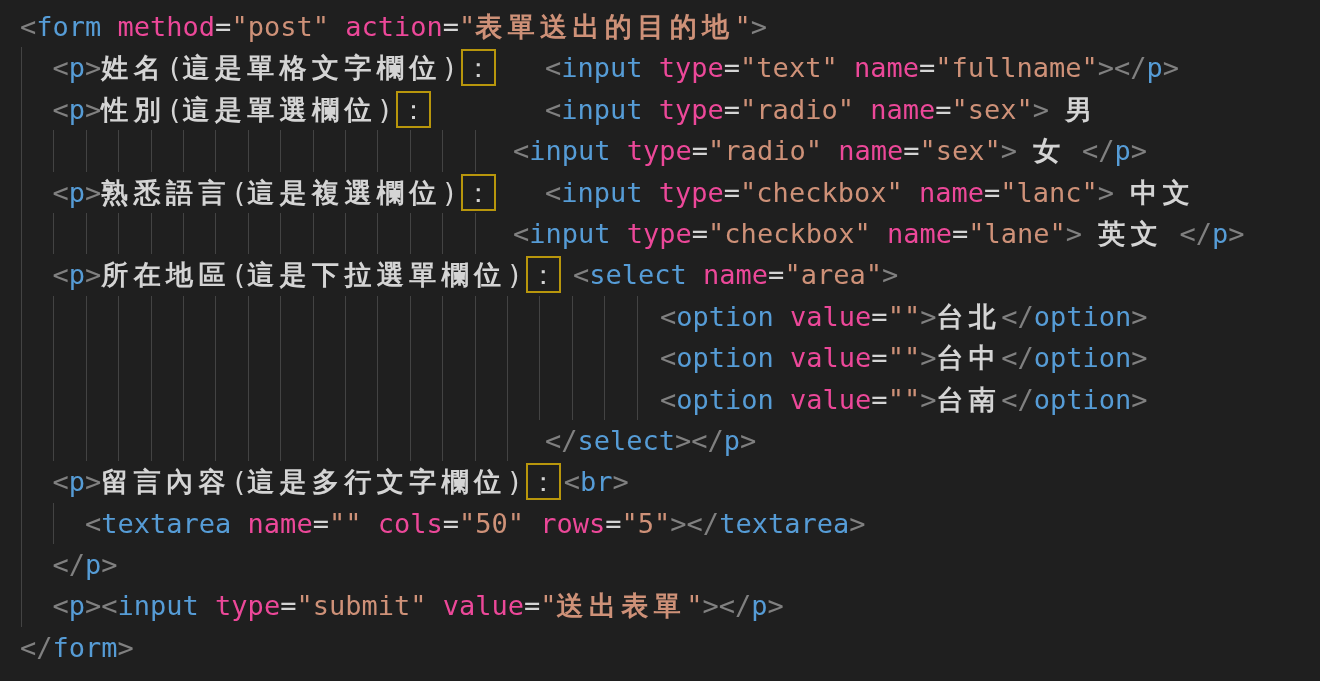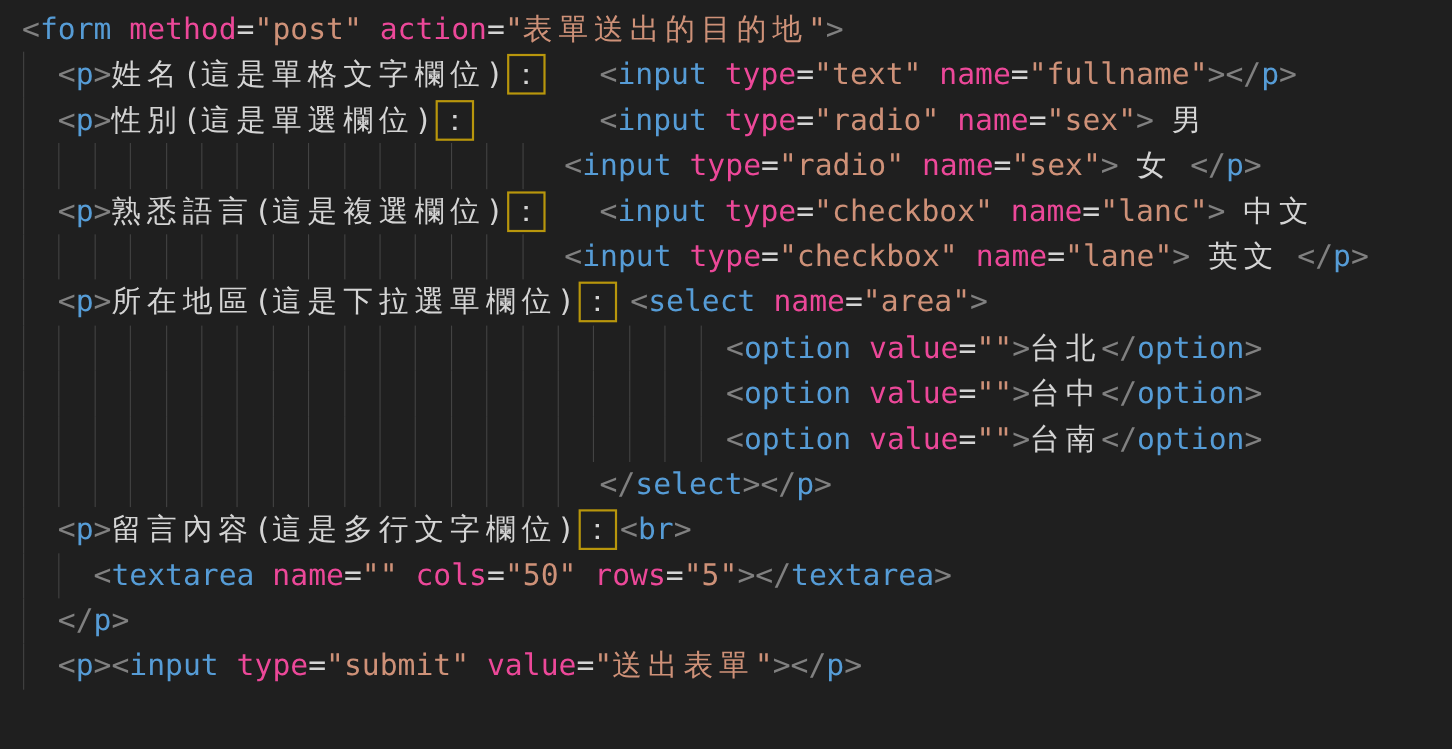--- a/index.html
+++ b/index.html
@@ -25,21 +25,21 @@
   .guide{
     position:absolute;top:0;height:100%;width:1px;
     background:#434343;z-index:0;
   }
   .tk-punct{color:#808080;}
   .tk-tag{color:#569cd6;}
   .tk-attr{color:#ec4899;}
   .tk-op{color:#d4d4d4;}
   .tk-string{color:#ce9178;}
   .tk-text{color:#d4d4d4;}
-  .cjk{letter-spacing:5.4px;}
+  .cjk{letter-spacing:5.4px;font-weight:bold;}
   .tk-uni{
     color:#d4d4d4;letter-spacing:0;
     display:inline-block;height:33px;line-height:33px;
     border:2px solid #b8960c;padding:0 2px;margin:2px 3px 0 3px;
     vertical-align:top;
   }
 </style>
 </head>
 <body>
 
@@ -52,13 +52,14 @@
   <div class="line"><span class="part abs at-513"><span class="tk-punct">&lt;</span><span class="tk-tag">input</span><span class="tk-text"> </span><span class="tk-attr">type</span><span class="tk-op">=</span><span class="tk-string">"checkbox"</span><span class="tk-text"> </span><span class="tk-attr">name</span><span class="tk-op">=</span><span class="tk-string">"lane"</span><span class="tk-punct">&gt;</span><span class="tk-text"> </span><span class="tk-text cjk">英文</span><span class="tk-text"> </span><span class="tk-punct">&lt;/</span><span class="tk-tag">p</span><span class="tk-punct">&gt;</span></span><i class="guide" style="left: 21px;"></i><i class="guide" style="left: 53.4px;"></i><i class="guide" style="left: 85.8px;"></i><i class="guide" style="left: 118.2px;"></i><i class="guide" style="left: 150.6px;"></i><i class="guide" style="left: 183px;"></i><i class="guide" style="left: 215.4px;"></i><i class="guide" style="left: 247.8px;"></i><i class="guide" style="left: 280.2px;"></i><i class="guide" style="left: 312.6px;"></i><i class="guide" style="left: 345px;"></i><i class="guide" style="left: 377.4px;"></i><i class="guide" style="left: 409.8px;"></i><i class="guide" style="left: 442.2px;"></i><i class="guide" style="left: 474.6px;"></i></div>
   <div class="line"><span class="part flow"><span class="tk-text">  </span><span class="tk-punct">&lt;</span><span class="tk-tag">p</span><span class="tk-punct">&gt;</span><span class="tk-text cjk">所在地區</span><span class="tk-text">(</span><span class="tk-text cjk">這是下拉選單欄位</span><span class="tk-text">)</span><span class="tk-uni">：</span></span><span class="part abs at-573"><span class="tk-punct">&lt;</span><span class="tk-tag">select</span><span class="tk-text"> </span><span class="tk-attr">name</span><span class="tk-op">=</span><span class="tk-string">"area"</span><span class="tk-punct">&gt;</span></span><i class="guide" style="left: 21px;"></i></div>
   <div class="line"><span class="part abs at-660"><span class="tk-punct">&lt;</span><span class="tk-tag">option</span><span class="tk-text"> </span><span class="tk-attr">value</span><span class="tk-op">=</span><span class="tk-string">""</span><span class="tk-punct">&gt;</span><span class="tk-text cjk">台北</span><span class="tk-punct">&lt;/</span><span class="tk-tag">option</span><span class="tk-punct">&gt;</span></span><i class="guide" style="left: 21px;"></i><i class="guide" style="left: 53.4px;"></i><i class="guide" style="left: 85.8px;"></i><i class="guide" style="left: 118.2px;"></i><i class="guide" style="left: 150.6px;"></i><i class="guide" style="left: 183px;"></i><i class="guide" style="left: 215.4px;"></i><i class="guide" style="left: 247.8px;"></i><i class="guide" style="left: 280.2px;"></i><i class="guide" style="left: 312.6px;"></i><i class="guide" style="left: 345px;"></i><i class="guide" style="left: 377.4px;"></i><i class="guide" style="left: 409.8px;"></i><i class="guide" style="left: 442.2px;"></i><i class="guide" style="left: 474.6px;"></i><i class="guide" style="left: 507px;"></i><i class="guide" style="left: 539.4px;"></i><i class="guide" style="left: 571.8px;"></i><i class="guide" style="left: 604.2px;"></i><i class="guide" style="left: 636.6px;"></i></div>
   <div class="line"><span class="part abs at-660"><span class="tk-punct">&lt;</span><span class="tk-tag">option</span><span class="tk-text"> </span><span class="tk-attr">value</span><span class="tk-op">=</span><span class="tk-string">""</span><span class="tk-punct">&gt;</span><span class="tk-text cjk">台中</span><span class="tk-punct">&lt;/</span><span class="tk-tag">option</span><span class="tk-punct">&gt;</span></span><i class="guide" style="left: 21px;"></i><i class="guide" style="left: 53.4px;"></i><i class="guide" style="left: 85.8px;"></i><i class="guide" style="left: 118.2px;"></i><i class="guide" style="left: 150.6px;"></i><i class="guide" style="left: 183px;"></i><i class="guide" style="left: 215.4px;"></i><i class="guide" style="left: 247.8px;"></i><i class="guide" style="left: 280.2px;"></i><i class="guide" style="left: 312.6px;"></i><i class="guide" style="left: 345px;"></i><i class="guide" style="left: 377.4px;"></i><i class="guide" style="left: 409.8px;"></i><i class="guide" style="left: 442.2px;"></i><i class="guide" style="left: 474.6px;"></i><i class="guide" style="left: 507px;"></i><i class="guide" style="left: 539.4px;"></i><i class="guide" style="left: 571.8px;"></i><i class="guide" style="left: 604.2px;"></i><i class="guide" style="left: 636.6px;"></i></div>
   <div class="line"><span class="part abs at-660"><span class="tk-punct">&lt;</span><span class="tk-tag">option</span><span class="tk-text"> </span><span class="tk-attr">value</span><span class="tk-op">=</span><span class="tk-string">""</span><span class="tk-punct">&gt;</span><span class="tk-text cjk">台南</span><span class="tk-punct">&lt;/</span><span class="tk-tag">option</span><span class="tk-punct">&gt;</span></span><i class="guide" style="left: 21px;"></i><i class="guide" style="left: 53.4px;"></i><i class="guide" style="left: 85.8px;"></i><i class="guide" style="left: 118.2px;"></i><i class="guide" style="left: 150.6px;"></i><i class="guide" style="left: 183px;"></i><i class="guide" style="left: 215.4px;"></i><i class="guide" style="left: 247.8px;"></i><i class="guide" style="left: 280.2px;"></i><i class="guide" style="left: 312.6px;"></i><i class="guide" style="left: 345px;"></i><i class="guide" style="left: 377.4px;"></i><i class="guide" style="left: 409.8px;"></i><i class="guide" style="left: 442.2px;"></i><i class="guide" style="left: 474.6px;"></i><i class="guide" style="left: 507px;"></i><i class="guide" style="left: 539.4px;"></i><i class="guide" style="left: 571.8px;"></i><i class="guide" style="left: 604.2px;"></i><i class="guide" style="left: 636.6px;"></i></div>
   <div class="line"><span class="part abs at-545"><span class="tk-punct">&lt;/</span><span class="tk-tag">select</span><span class="tk-punct">&gt;&lt;/</span><span class="tk-tag">p</span><span class="tk-punct">&gt;</span></span><i class="guide" style="left: 21px;"></i><i class="guide" style="left: 53.4px;"></i><i class="guide" style="left: 85.8px;"></i><i class="guide" style="left: 118.2px;"></i><i class="guide" style="left: 150.6px;"></i><i class="guide" style="left: 183px;"></i><i class="guide" style="left: 215.4px;"></i><i class="guide" style="left: 247.8px;"></i><i class="guide" style="left: 280.2px;"></i><i class="guide" style="left: 312.6px;"></i><i class="guide" style="left: 345px;"></i><i class="guide" style="left: 377.4px;"></i><i class="guide" style="left: 409.8px;"></i><i class="guide" style="left: 442.2px;"></i><i class="guide" style="left: 474.6px;"></i><i class="guide" style="left: 507px;"></i></div>
   <div class="line"><span class="part flow"><span class="tk-text">  </span><span class="tk-punct">&lt;</span><span class="tk-tag">p</span><span class="tk-punct">&gt;</span><span class="tk-text cjk">留言內容</span><span class="tk-text">(</span><span class="tk-text cjk">這是多行文字欄位</span><span class="tk-text">)</span><span class="tk-uni">：</span><span class="tk-punct">&lt;</span><span class="tk-tag">br</span><span class="tk-punct">&gt;</span></span><i class="guide" style="left: 21px;"></i></div>
   <div class="line"><span class="part flow"><span class="tk-text">    </span><span class="tk-punct">&lt;</span><span class="tk-tag">textarea</span><span class="tk-text"> </span><span class="tk-attr">name</span><span class="tk-op">=</span><span class="tk-string">""</span><span class="tk-text"> </span><span class="tk-attr">cols</span><span class="tk-op">=</span><span class="tk-string">"50"</span><span class="tk-text"> </span><span class="tk-attr">rows</span><span class="tk-op">=</span><span class="tk-string">"5"</span><span class="tk-punct">&gt;&lt;/</span><span class="tk-tag">textarea</span><span class="tk-punct">&gt;</span></span><i class="guide" style="left: 21px;"></i><i class="guide" style="left: 53.4px;"></i></div>
   <div class="line"><span class="part flow"><span class="tk-text">  </span><span class="tk-punct">&lt;/</span><span class="tk-tag">p</span><span class="tk-punct">&gt;</span></span><i class="guide" style="left: 21px;"></i></div>
   <div class="line"><span class="part flow"><span class="tk-text">  </span><span class="tk-punct">&lt;</span><span class="tk-tag">p</span><span class="tk-punct">&gt;&lt;</span><span class="tk-tag">input</span><span class="tk-text"> </span><span class="tk-attr">type</span><span class="tk-op">=</span><span class="tk-string">"submit"</span><span class="tk-text"> </span><span class="tk-attr">value</span><span class="tk-op">=</span><span class="tk-string">"</span><span class="tk-string cjk">送出表單</span><span class="tk-string">"</span><span class="tk-punct">&gt;&lt;/</span><span class="tk-tag">p</span><span class="tk-punct">&gt;</span></span><i class="guide" style="left: 21px;"></i></div>
+  <div class="line"><span class="part flow"><span class="tk-punct">&lt;/</span><span class="tk-tag">form</span><span class="tk-punct">&gt;</span></span></div>
 </div>
 
 </body></html>

